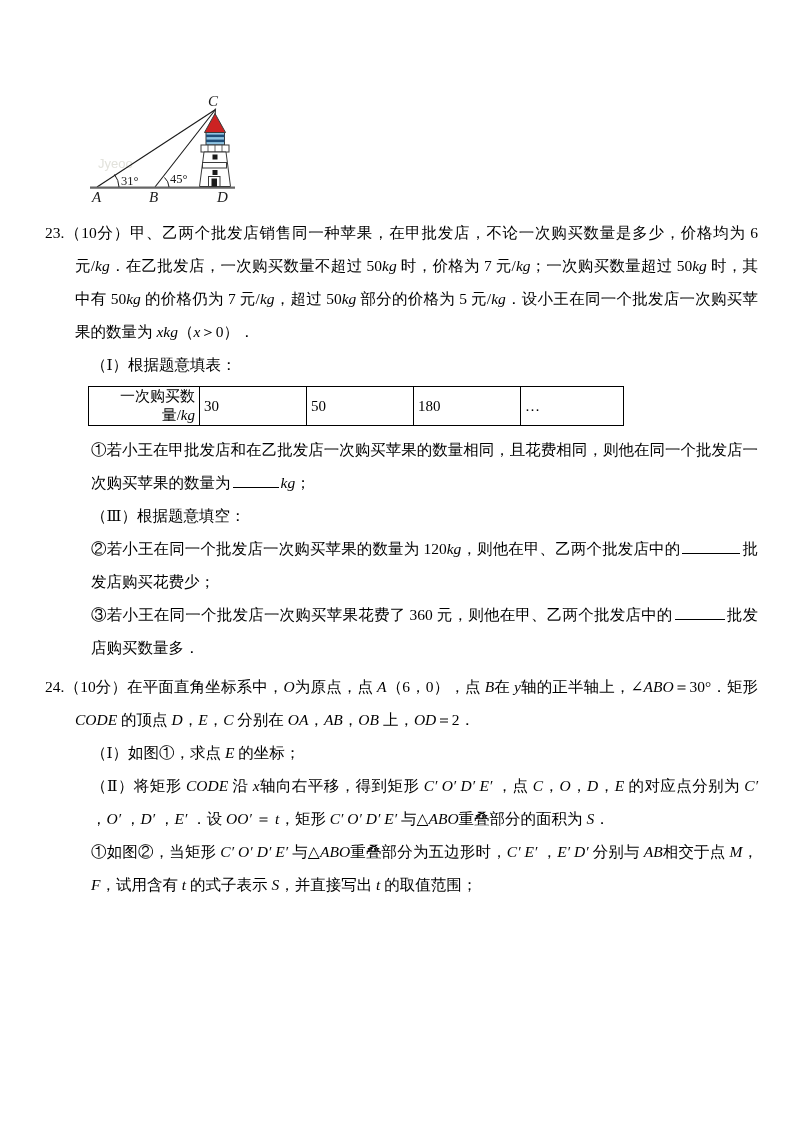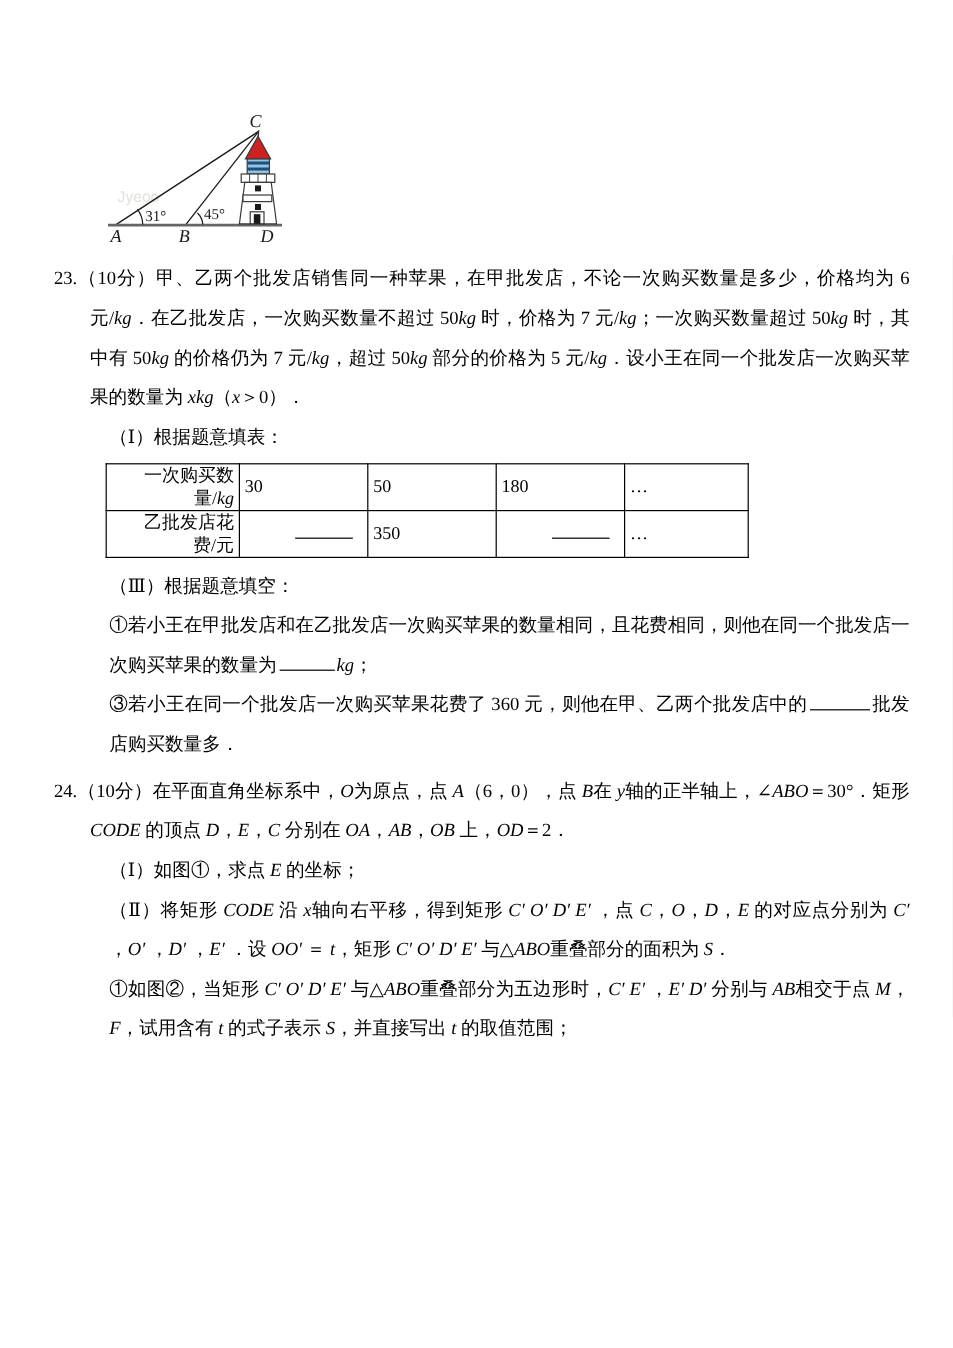--- a/index.html
+++ b/index.html
@@ -111,32 +111,26 @@
         <col style="width:103px">
     </colgroup>
     <tbody>
         <tr>
       <td class="lbl"><span>一次购买数量/</span><span class="var">kg</span></td>
       <td>30</td>
       <td>50</td>
       <td>180</td>
       <td>…</td>
     </tr>
-    <tr>
-      <td class="lbl">乙批发店花费/元</td>
-      <td class="blankcell"><span class="blank" style="width: 48px;"></span></td>
-      <td>350</td>
-      <td class="blankcell"><span class="blank" style="width: 48px;"></span></td>
-      <td>…</td>
-    </tr>
   </tbody>
     </table>
 
+  <p class="para indent"><span>①若小王在甲批发店和在乙批发店一次购买苹果的数量相同，且花费相同，则他在同一个批发店一次购买苹果的数量为</span><span class="blank" style="width: 46px;"></span><span class="var">kg</span><span>；</span></p>
   <p class="para indent"><span>（Ⅲ）根据题意填空：</span></p>
-  <p class="para indent"><span>①若小王在甲批发店和在乙批发店一次购买苹果的数量相同，且花费相同，则他在同一个批发店一次购买苹果的数量为</span><span class="blank" style="width: 46px;"></span><span class="var">kg</span><span>；</span></p>
+  <p class="para indent"><span>②若小王在同一个批发店一次购买苹果的数量为 120</span><span class="var">kg</span><span>，则他在甲、乙两个批发店中的</span><span class="blank" style="width: 58px;"></span><span>批发店购买花费少；</span></p>
   <p class="para indent"><span>③若小王在同一个批发店一次购买苹果花费了 360 元，则他在甲、乙两个批发店中的</span><span class="blank" style="width: 50px;"></span><span>批发店购买数量多．</span></p>
 
   <p class="para hang" style="margin-top:6px;"><span>24.（10分）在平面直角坐标系中，</span><span class="var">O</span><span>为原点，点 </span><span class="var">A</span><span>（6，0），点 </span><span class="var">B</span><span>在 </span><span class="var">y</span><span>轴的正半轴上，∠</span><span class="var">ABO</span><span>＝30°．矩形 </span><span class="var">CODE</span><span> 的顶点 </span><span class="var">D</span><span>，</span><span class="var">E</span><span>，</span><span class="var">C</span><span> 分别在 </span><span class="var">OA</span><span>，</span><span class="var">AB</span><span>，</span><span class="var">OB</span><span> 上，</span><span class="var">OD</span><span>＝2．</span></p>
   <p class="para indent"><span>（Ⅰ）如图①，求点 </span><span class="var">E</span><span> 的坐标；</span></p>
   <p class="para indent"><span>（Ⅱ）将矩形 </span><span class="var">CODE</span><span> 沿 </span><span class="var">x</span><span>轴向右平移，得到矩形 </span><span class="var">C′ O′ D′ E′</span><span> ，点 </span><span class="var">C</span><span>，</span><span class="var">O</span><span>，</span><span class="var">D</span><span>，</span><span class="var">E</span><span> 的对应点分别为 </span><span class="var">C′</span><span> ，</span><span class="var">O′</span><span> ，</span><span class="var">D′</span><span> ，</span><span class="var">E′</span><span> ．设 </span><span class="var">OO′</span><span> ＝ </span><span class="var">t</span><span>，矩形 </span><span class="var">C′ O′ D′ E′</span><span> 与△</span><span class="var">ABO</span><span>重叠部分的面积为 </span><span class="var">S</span><span>．</span></p>
   <p class="para indent"><span>①如图②，当矩形 </span><span class="var">C′ O′ D′ E′</span><span> 与△</span><span class="var">ABO</span><span>重叠部分为五边形时，</span><span class="var">C′ E′</span><span> ，</span><span class="var">E′ D′</span><span> 分别与 </span><span class="var">AB</span><span>相交于点 </span><span class="var">M</span><span>，</span><span class="var">F</span><span>，试用含有 </span><span class="var">t</span><span> 的式子表示 </span><span class="var">S</span><span>，并直接写出 </span><span class="var">t</span><span> 的取值范围；</span></p>
 
 </div>
 
 </body></html>

